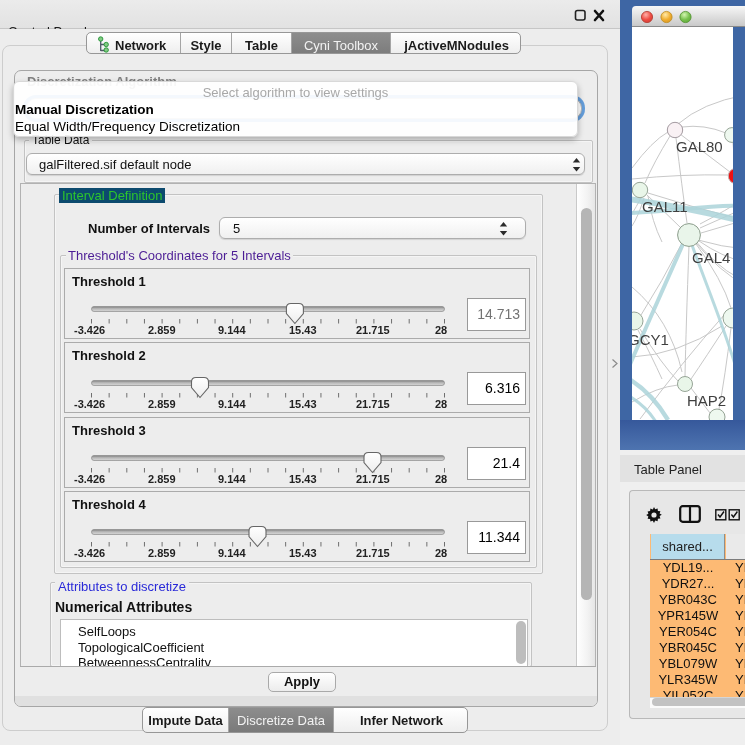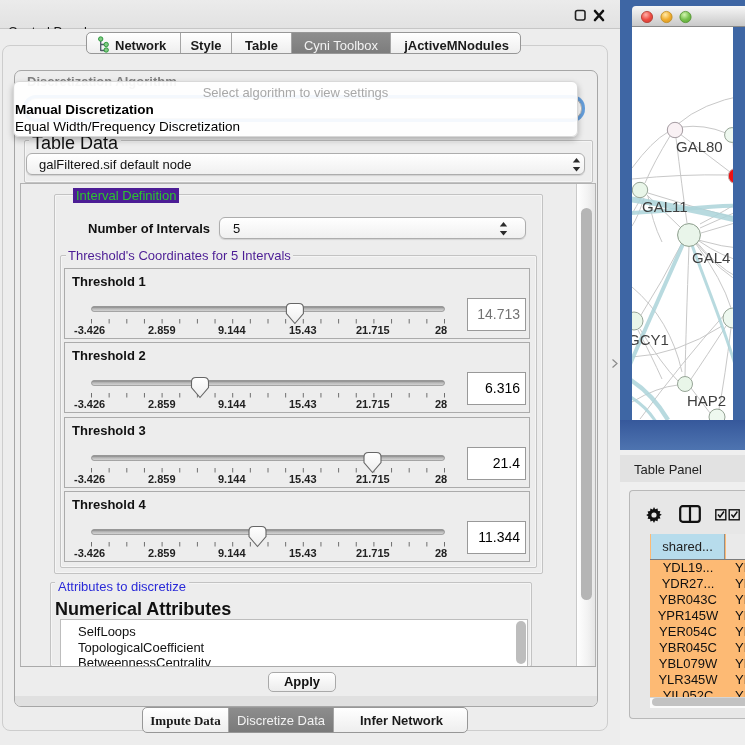--- a/index.html
+++ b/index.html
@@ -44,36 +44,36 @@
 
 <div class="abs" style="left:27px;top:74px;font-size:13px;font-weight:bold;color:#808080;">Discretization Algorithm</div>
 <div class="abs" style="left:26px;top:98px;width:556px;height:21px;border-radius:10px;background:#fff;border:1px solid #b5b5b5;box-shadow:0 0 0 3px rgba(84,148,214,.9);"></div>
 
 <div class="abs" style="z-index:50;left:13px;top:81px;width:565px;height:56px;background:rgba(255,255,255,.93);border:1px solid #d8d8d8;border-radius:6px;box-shadow:0 3px 6px rgba(0,0,0,.28);"></div>
 <div class="abs" style="z-index:51;left:13px;top:85px;width:565px;text-align:center;font-size:13px;color:#a8a8a8;">Select algorithm to view settings</div>
 <div class="abs" style="z-index:51;left:15px;top:102px;font-size:13.5px;font-weight:bold;color:#000;">Manual Discretization</div>
 <div class="abs" style="z-index:51;left:15px;top:119px;font-size:13.5px;color:#000;">Equal Width/Frequency Discretization</div>
 
 <div class="abs" style="left:24px;top:140px;width:569px;height:43px;border:1px solid #c3c3c3;border-radius:2px;box-shadow:inset 0 0 0 1px #f5f5f5;"></div>
-<div class="abs" style="left:29px;top:133px;background:#ededed;padding:0 3px;font-size:18px;color:#111;">Table Data</div>
+<div class="abs" style="left:29px;top:133px;background:#ededed;padding:0 3px;font-size:12px;color:#111;">Table Data</div>
 <div class="abs" style="left:26px;top:153px;width:559px;height:22px;border:1px solid #adadad;border-radius:6px;background:linear-gradient(#ffffff,#f0f0f0);box-shadow:0 1px 1px rgba(0,0,0,.12);">
   <div class="abs" style="left:12px;top:3px;font-size:13px;color:#111;">galFiltered.sif default node</div>
   <svg class="abs" style="left:545px;top:4px;" width="9" height="14" viewBox="0 0 9 14">
     <path d="M4.5 0 L8.2 4.4 L0.8 4.4 Z" fill="#2b2b2b"></path>
     <path d="M4.5 13.5 L8.2 9.1 L0.8 9.1 Z" fill="#2b2b2b"></path>
   </svg>
 </div>
 
 <div class="abs" style="left:20px;top:183px;width:576px;height:484px;border:1px solid #b2b2b2;background:#ededed;"></div>
 
 <div class="abs" style="left:576px;top:184px;width:19px;height:482px;background:linear-gradient(90deg,#ffffff,#f2f2f2 60%,#e6e6e6);border-left:1px solid #c9c9c9;"></div>
 <div class="abs" style="left:581px;top:208px;width:11px;height:392px;background:#b5b5b5;border-radius:6px;"></div>
 
 <div class="abs" style="left:54px;top:194px;width:489px;height:380px;border:1px solid #c3c3c3;border-radius:2px;box-shadow:inset 0 0 0 1px #f5f5f5;"></div>
-<div class="abs" style="left:59px;top:188px;background:#4c1d95;padding:0 3px;font-size:13px;color:#2dc52d;margin-left:14px;">Interval Definition</div>
+<div class="abs" style="left:59px;top:188px;background:#0c4a6e;padding:0 3px;font-size:13px;color:#2dc52d;">Interval Definition</div>
 
 <div class="abs" style="left:88px;top:221px;font-size:13px;font-weight:bold;color:#111;">Number of Intervals</div>
 <div class="abs" style="left:219px;top:217px;width:307px;height:22px;border:1px solid #adadad;border-radius:6px;background:linear-gradient(#ffffff,#f0f0f0);box-shadow:0 1px 1px rgba(0,0,0,.12);">
   <div class="abs" style="left:13px;top:3px;font-size:13px;color:#111;">5</div>
   <svg class="abs" style="left:279px;top:4px;" width="9" height="14" viewBox="0 0 9 14">
     <path d="M4.5 0 L8.2 4.4 L0.8 4.4 Z" fill="#2b2b2b"></path>
     <path d="M4.5 13.5 L8.2 9.1 L0.8 9.1 Z" fill="#2b2b2b"></path>
   </svg>
 </div>
 
@@ -264,32 +264,32 @@
     <div class="abs" style="left:153px;top:55px;font-size:11px;font-weight:bold;color:#222;">9.144</div>
     <div class="abs" style="left:224px;top:55px;font-size:11px;font-weight:bold;color:#222;">15.43</div>
     <div class="abs" style="left:291px;top:55px;font-size:11px;font-weight:bold;color:#222;">21.715</div>
     <div class="abs" style="left:370px;top:55px;font-size:11px;font-weight:bold;color:#222;">28</div>
   <div class="abs" style="left:402px;top:29px;width:59px;height:33px;background:#fff;border:1px solid #999;"></div>
   <div class="abs" style="left:402px;top:29px;width:53px;height:33px;text-align:right;font-size:14px;color:#000;line-height:33px;">11.344</div>
 </div>
 
 <div class="abs" style="left:50px;top:582px;width:482px;height:85px;border:1px solid #c3c3c3;border-radius:2px;box-shadow:inset 0 0 0 1px #f5f5f5;"></div>
 <div class="abs" style="left:55px;top:579px;background:#ededed;padding:0 3px;font-size:13px;color:#2a2ad8;">Attributes to discretize</div>
-<div class="abs" style="left:55px;top:599px;font-size:18px;font-weight:bold;color:#111;">Numerical Attributes</div>
+<div class="abs" style="left:55px;top:599px;font-size:14px;font-weight:bold;color:#111;">Numerical Attributes</div>
 <div class="abs" style="left:60px;top:619px;width:468px;height:48px;background:#fff;border:1px solid #bdbdbd;overflow:hidden;">
   <div style="padding:4px 0 0 17px;font-size:13px;color:#111;line-height:15.5px;">SelfLoops<br>TopologicalCoefficient<br>BetweennessCentrality</div>
 </div>
 <div class="abs" style="left:516px;top:621px;width:10px;height:43px;background:#bdbdbd;border-radius:5px;"></div>
 
 <div class="abs" style="left:20px;top:666px;width:576px;height:1px;background:#aaaaaa;"></div>
 
 <div class="abs" style="left:268px;top:672px;width:68px;height:20px;border:1px solid #a9a9a9;border-radius:5px;background:linear-gradient(#ffffff,#ececec);text-align:center;font-size:13px;color:#111;line-height:18px;font-weight:bold;">Apply</div>
 
 <div class="abs" style="left:142px;top:707px;width:326px;height:26px;border:1px solid #979797;border-radius:5px;background:linear-gradient(#ffffff,#eeeeee);overflow:hidden;">
-  <div class="abs" style="left:0;top:0;width:86px;height:26px;border-right:1px solid #a5a5a5;text-align:center;font-size:13px;font-weight:bold;color:#1a1a1a;line-height:25px;font-family:Liberation Serif, serif;">Impute Data</div>
+  <div class="abs" style="left:0;top:0;width:86px;height:26px;border-right:1px solid #a5a5a5;text-align:center;font-size:13px;font-weight:bold;color:#1a1a1a;line-height:25px;">Impute Data</div>
   <div class="abs" style="left:86px;top:0;width:105px;height:26px;border-right:1px solid #a5a5a5;background:linear-gradient(#8d8d8d,#787878);text-align:center;font-size:13px;color:#f2f2f2;line-height:25px;">Discretize Data</div>
   <div class="abs" style="left:191px;top:0;width:135px;height:26px;text-align:center;font-size:13px;font-weight:bold;color:#1a1a1a;line-height:25px;">Infer Network</div>
 </div>
 
 <svg class="abs" style="left:611px;top:359px;" width="7" height="9" viewBox="0 0 7 9">
     <path d="M1.5 0.5 L6 4.5 L1.5 8.5" fill="none" stroke="#8a8a8a" stroke-width="1.2"></path>
   </svg>
 
 <div class="abs" style="left:620px;top:0;width:125px;height:420px;background:#3e66a4;"></div>
 <div class="abs" style="left:620px;top:420px;width:125px;height:30px;background:linear-gradient(#36589b,#4e74b0);"></div>

